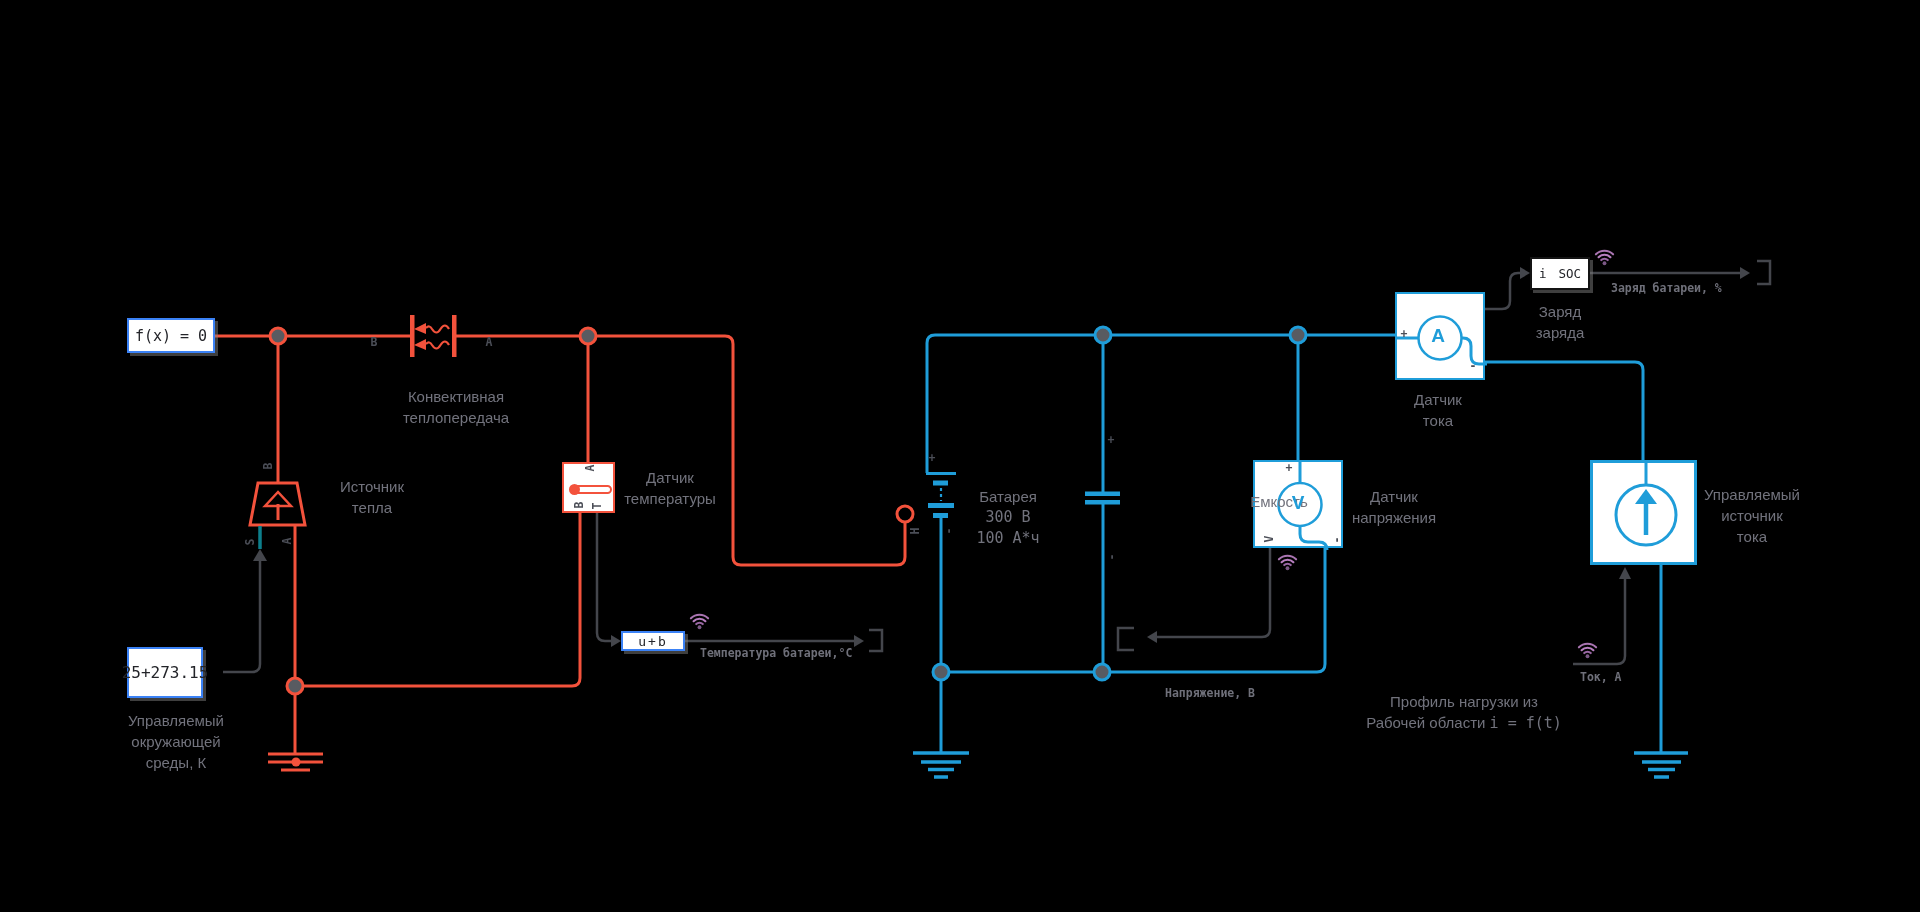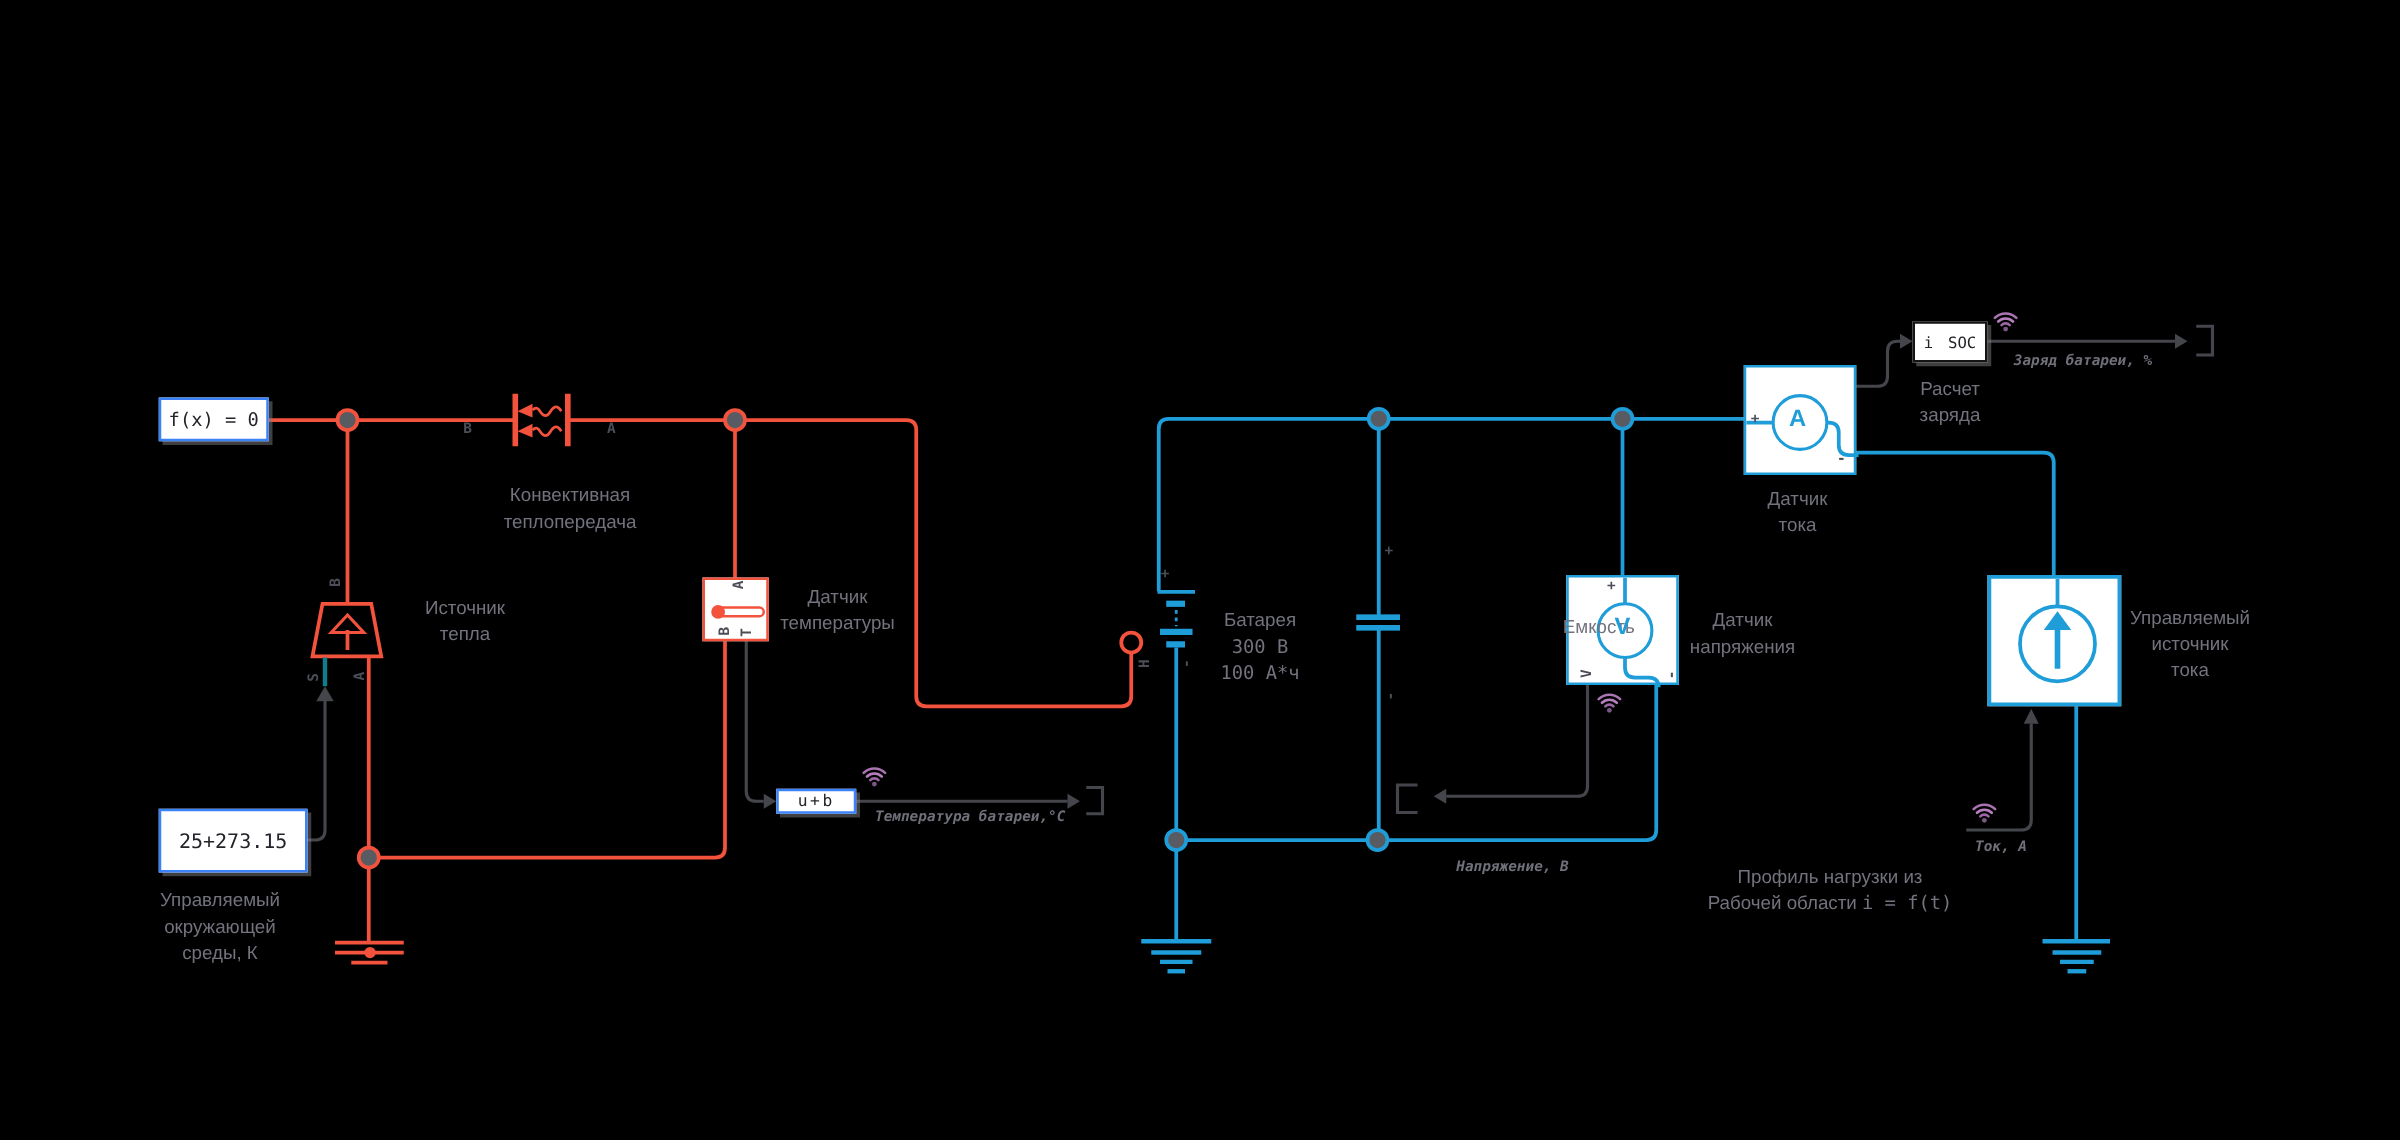--- a/index.html
+++ b/index.html
@@ -11,21 +11,21 @@
          font-family:"DejaVu Sans Mono",monospace;color:#232429;box-sizing:border-box;}
   .meter{position:absolute;z-index:3;background:#fff;border:2.5px solid #1f9dd9;box-sizing:border-box;}
   .meter svg{position:absolute;left:0;top:0;}
   .tsensor{border-color:#f3523c;}
   .soc{border:2.5px solid #141414;justify-content:space-between;padding:0 7px;font-size:12.5px;}
   .lbl{position:absolute;z-index:4;color:#72737d;font-size:15px;line-height:21px;text-align:center;
        transform:translateX(-50%);white-space:nowrap;}
   .lbl span{display:block;}
   .lbl-battery span:nth-child(n+2){font-family:"DejaVu Sans Mono",monospace;}
   .sig{position:absolute;z-index:4;color:#6f707a;font-family:"DejaVu Sans Mono",monospace;
-       font-weight:bold;font-size:11.5px;white-space:nowrap;font-style:italic;}
+       font-weight:bold;font-size:11.5px;white-space:nowrap;}
   .port{position:absolute;z-index:5;color:#4b4e57;font-family:"DejaVu Sans Mono",monospace;
         font-weight:600;font-size:11.5px;transform:translate(-50%,-50%);white-space:nowrap;}
   .port.rot{transform:translate(-50%,-50%) rotate(-90deg);}
   .mletter{position:absolute;z-index:5;color:#1f9dd9;font-size:19px;font-weight:600;
            transform:translate(-50%,-52%);font-family:"Liberation Sans",sans-serif;}
   #title{position:absolute;left:138px;top:200px;z-index:4;font-size:25px;font-weight:bold;color:#3a3f4b;}
   .wifi{position:absolute;z-index:6;width:21px;height:19px;}
   .mono{font-family:"DejaVu Sans Mono",monospace;}
 </style>
 </head>
@@ -137,21 +137,21 @@
       <circle cx="1103" cy="335" r="8" fill="#585b61" stroke="#1f9dd9" stroke-width="3"></circle>
       <circle cx="1298" cy="335" r="8" fill="#585b61" stroke="#1f9dd9" stroke-width="3"></circle>
       <circle cx="941" cy="672" r="8" fill="#585b61" stroke="#1f9dd9" stroke-width="3"></circle>
       <circle cx="1102" cy="672" r="8" fill="#585b61" stroke="#1f9dd9" stroke-width="3"></circle>
     </g>
   </svg>
 
 
   <div class="block" style="left:127px;top:318px;width:88px;height:35px;font-size:15px;">f(x) = 0</div>
 
-  <div class="block" style="left:127px;top:647px;width:119px;height:51px;font-size:16px;">25+273.15</div>
+  <div class="block" style="left:127px;top:647px;width:76px;height:51px;font-size:16px;">25+273.15</div>
 
   <div class="block" style="left:621px;top:631px;width:64px;height:20px;font-size:13px;letter-spacing:2px;">u+b</div>
 
 
   <div class="block soc" style="left:1530px;top:257px;width:60px;height:33px;">
     <span>i</span>
     <span>SOC</span>
   </div>
 
   <div class="meter tsensor" style="left:562px;top:462px;width:53px;height:51px;">
@@ -215,21 +215,21 @@
   </div>
   <div class="lbl" style="left:1394px;top:486px;">
     <span>Датчик</span>
     <span>напряжения</span>
   </div>
   <div class="lbl" style="left:1438px;top:389px;">
     <span>Датчик</span>
     <span>тока</span>
   </div>
   <div class="lbl" style="left:1560px;top:301px;">
-    <span>Расчет</span>
+    <span>Заряд</span>
     <span>заряда</span>
   </div>
   <div class="lbl" style="left:1752px;top:484px;">
     <span>Управляемый</span>
     <span>источник</span>
     <span>тока</span>
   </div>
   <div class="lbl" style="left:1464px;top:691px;">
     <span>Профиль нагрузки из</span>
     <span><span style="display:inline">Рабочей области</span>

